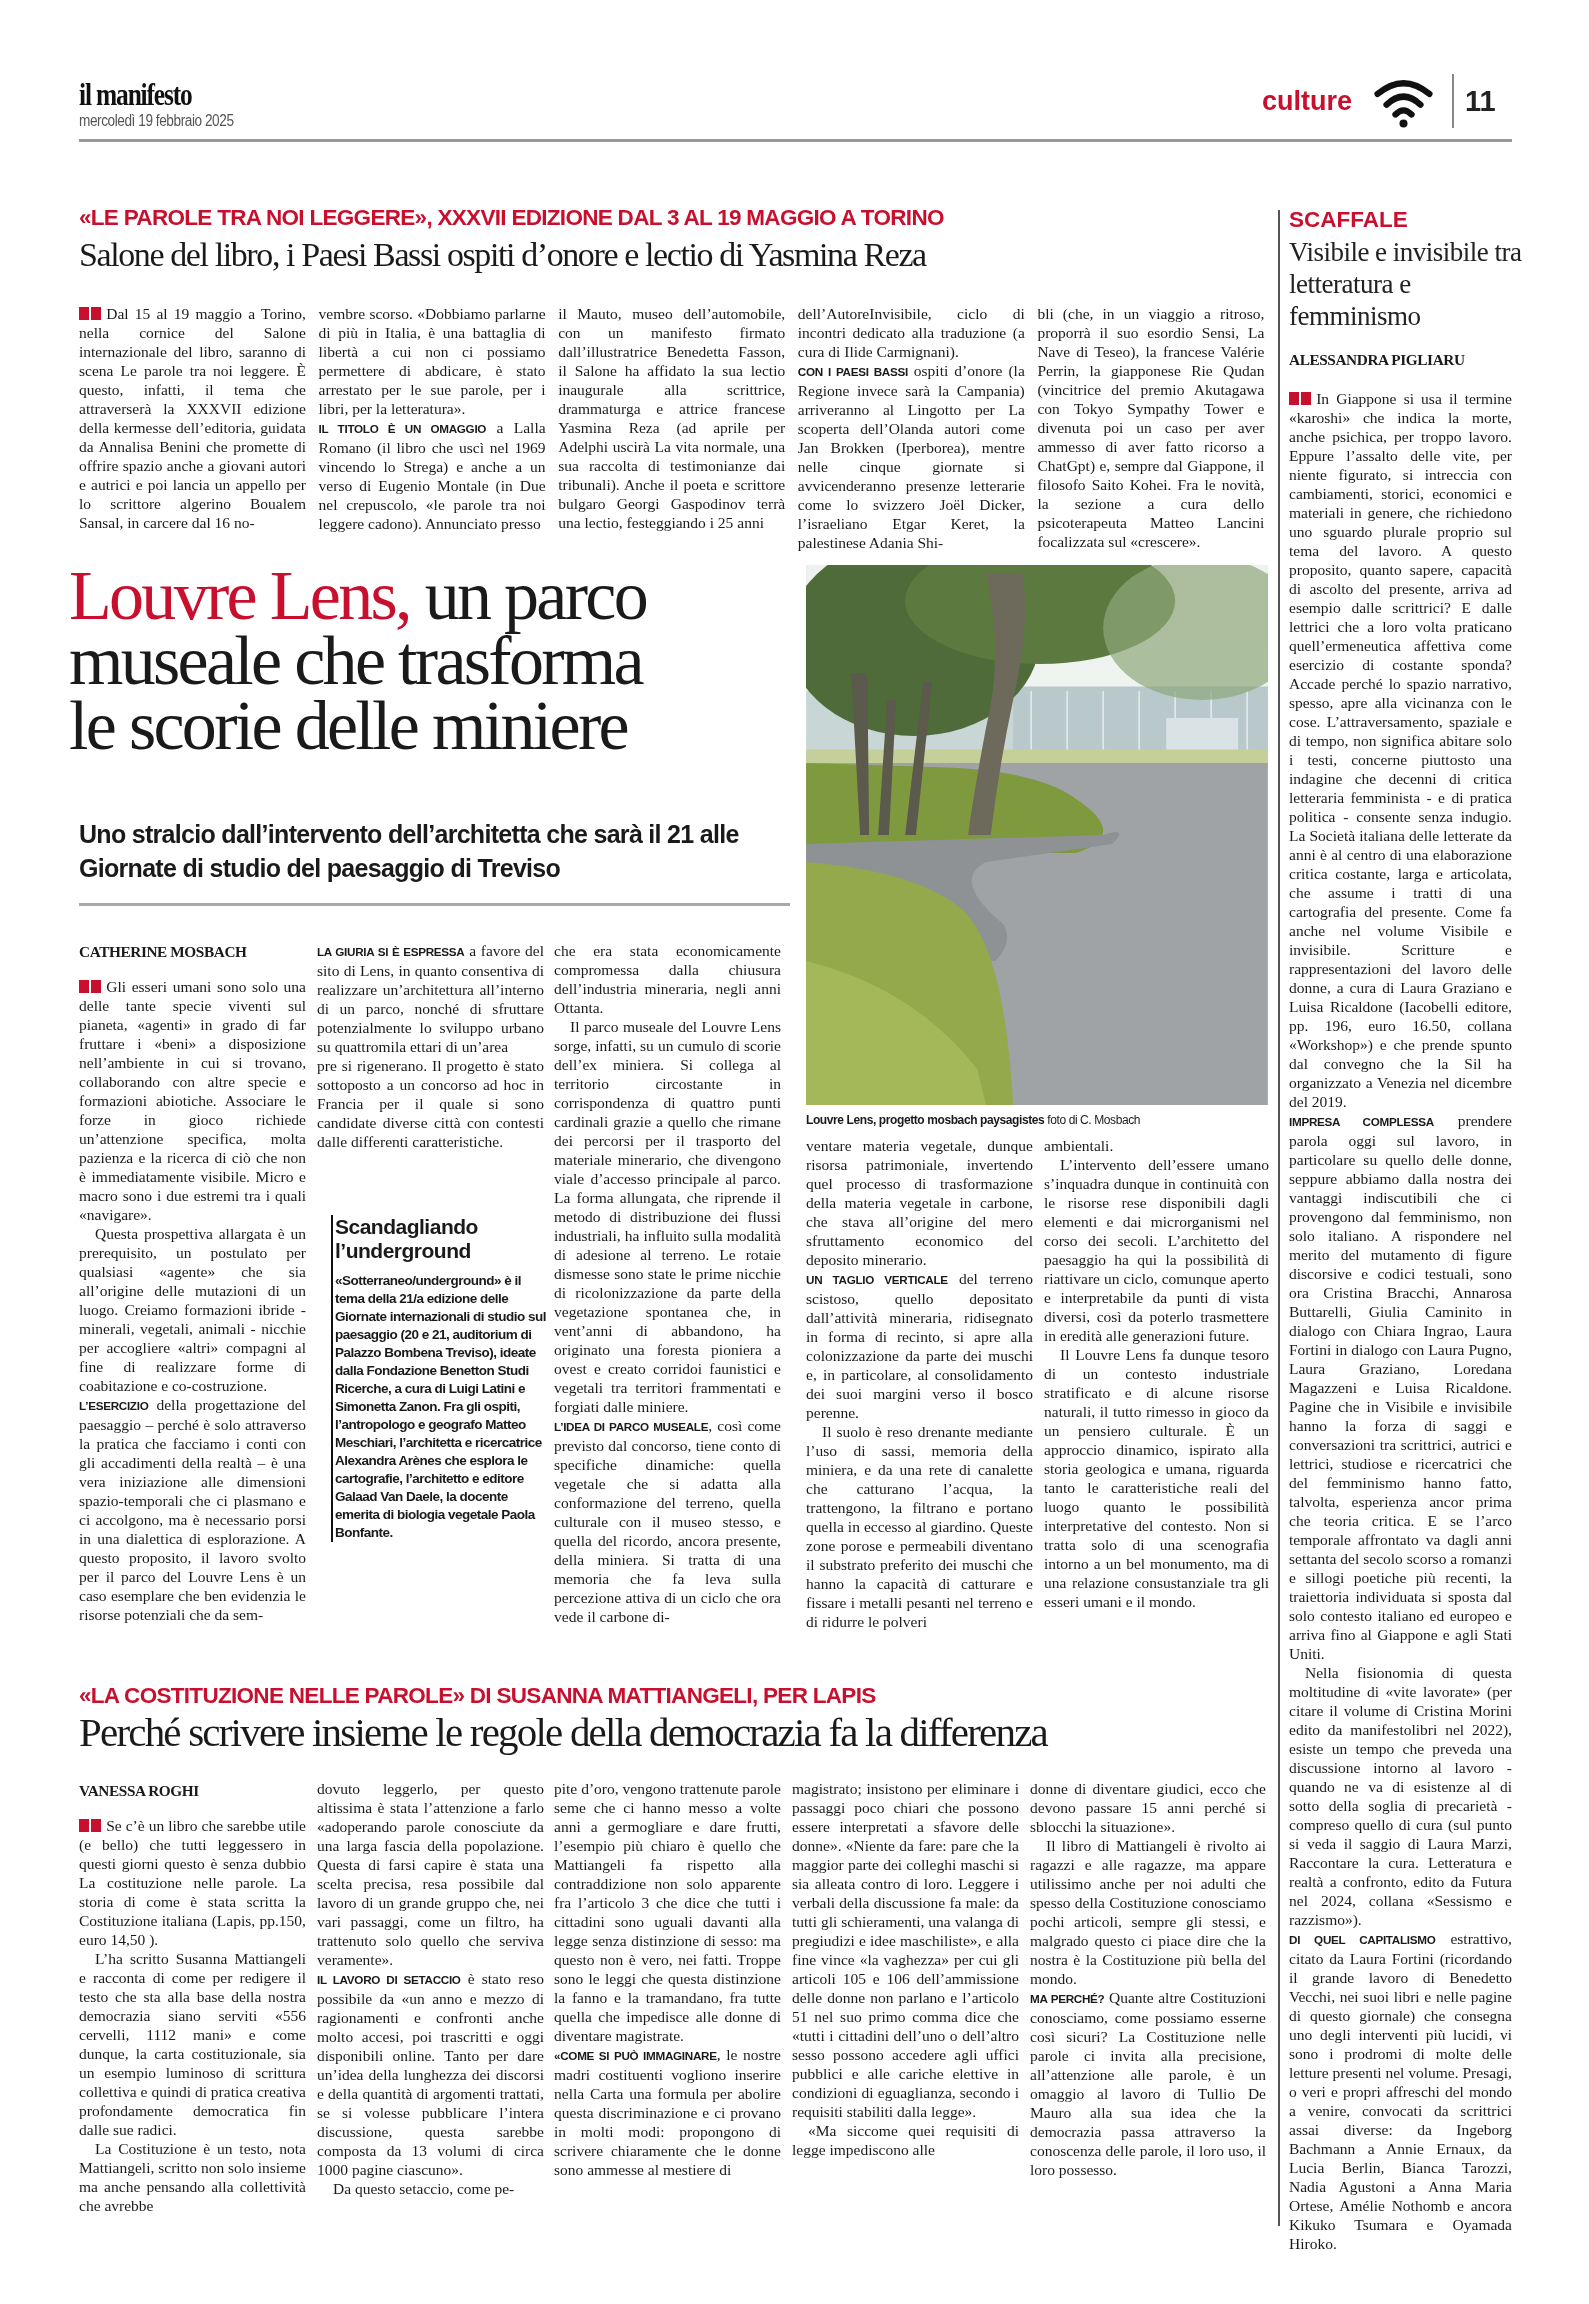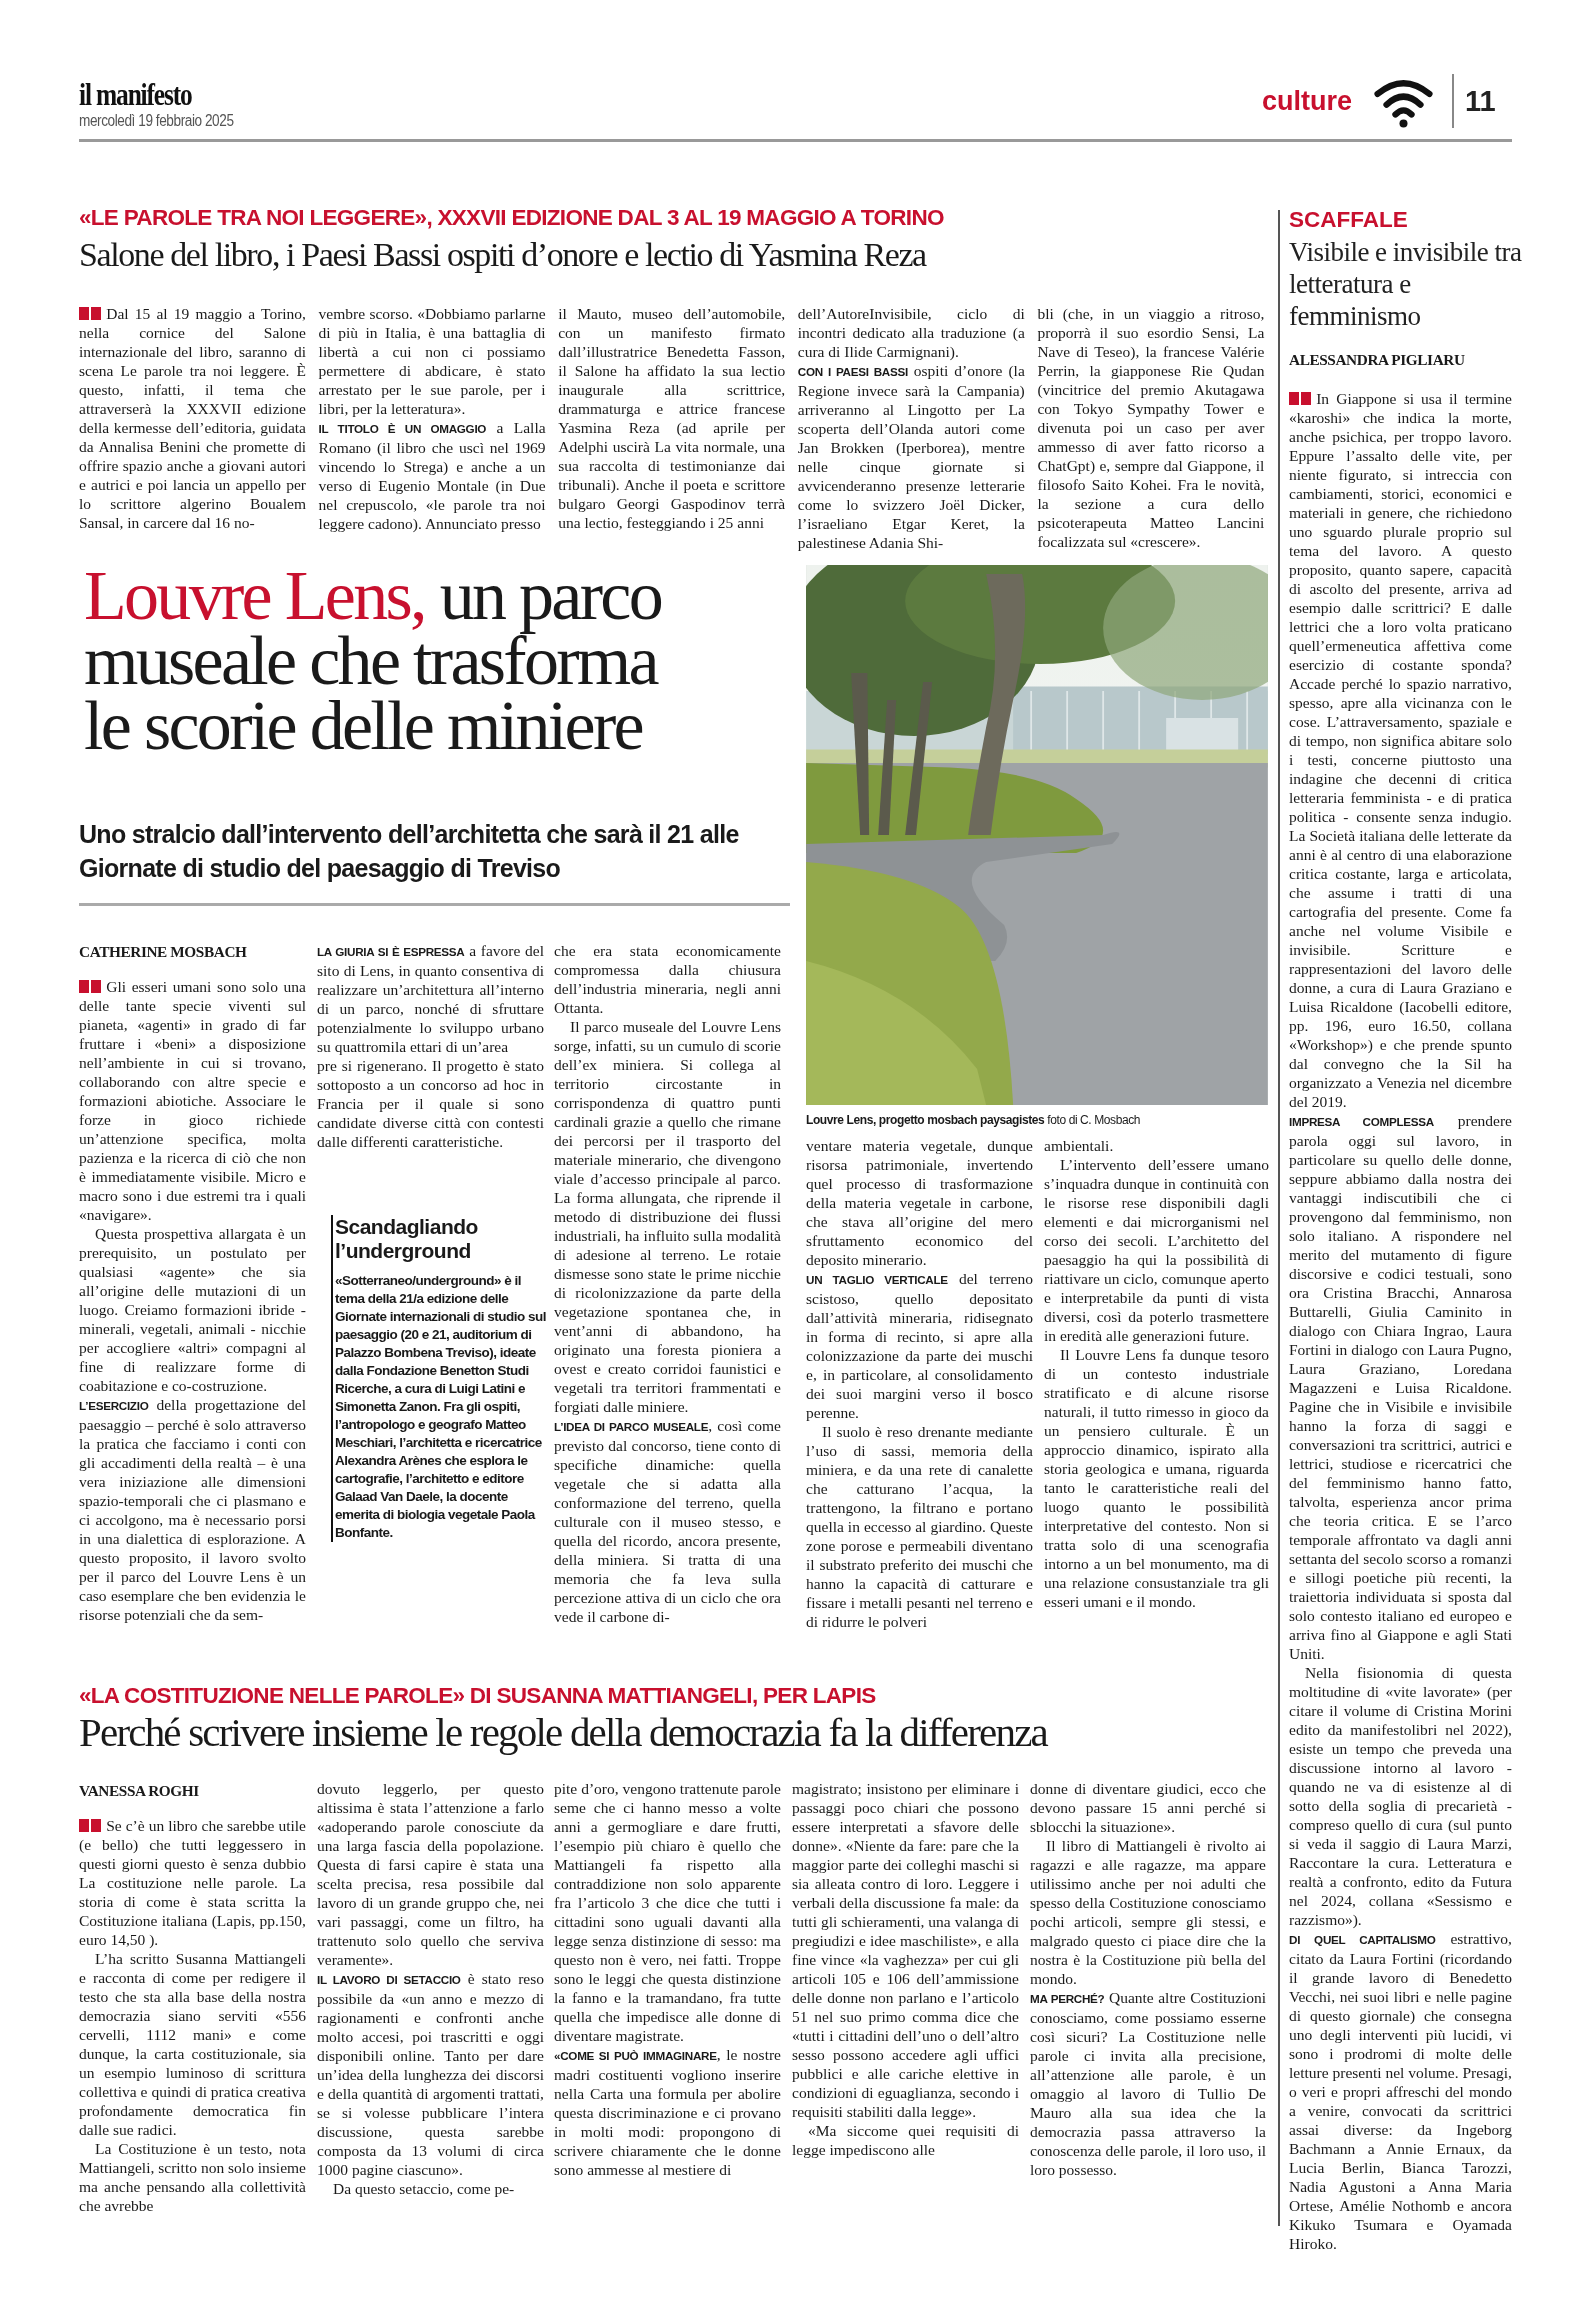--- a/index.html
+++ b/index.html
@@ -30,21 +30,21 @@
   .byline { font-family: "Liberation Serif", serif; font-weight: bold; font-size: 15.3px; letter-spacing: -0.4px; text-transform: uppercase; }
 
   
   .side-vline { left: 1278px; top: 210px; width: 1.8px; height: 2016px; background: #555; }
   .scaffale-label { left: 1289px; top: 207px; font-family: "Liberation Sans", sans-serif; font-weight: bold; font-size: 22.5px; color: #c8102e; }
   .scaffale-title { left: 1289px; top: 236px; width: 234px; font-size: 27px; line-height: 32px; color: #222; letter-spacing: -0.5px; }
   .scaffale-byline { left: 1289px; top: 351px; }
   .scaffale-body { left: 1289px; top: 389px; width: 223px; }
 
   
-  .louvre-title { left: 84px; top: 563px; width: 720px; font-size: 70px; line-height: 65px; letter-spacing: -2.7px; }
+  .louvre-title { left: 69px; top: 563px; width: 720px; font-size: 70px; line-height: 65px; letter-spacing: -2.7px; }
   .louvre-sub { left: 79px; top: 817px; width: 702px; font-family: "Liberation Sans", sans-serif; font-weight: bold; font-size: 25px; line-height: 34px; letter-spacing: -0.7px; }
   .louvre-rule { left: 79px; top: 903px; width: 711px; height: 2.7px; background: #aaa; }
   .photo { left: 806px; top: 565px; width: 462px; height: 540px; overflow: hidden; background: #cfd6d1; }
   .caption { left: 806px; top: 1113px; font-family: "Liberation Sans", sans-serif; font-size: 12px; letter-spacing: -0.4px; white-space: nowrap; }
   .caption b { font-weight: bold; }
 
   .sidebox { border-left: 2.7px solid #111; padding-left: 2px; }
   .sidebox h3 { font-family: "Liberation Sans", sans-serif; font-weight: bold; font-size: 21px; line-height: 24px; letter-spacing: -0.5px; margin-bottom: 9px; }
   .sidebox div { font-family: "Liberation Sans", sans-serif; font-weight: bold; font-size: 13.5px; line-height: 18px; letter-spacing: -0.5px; }
 

